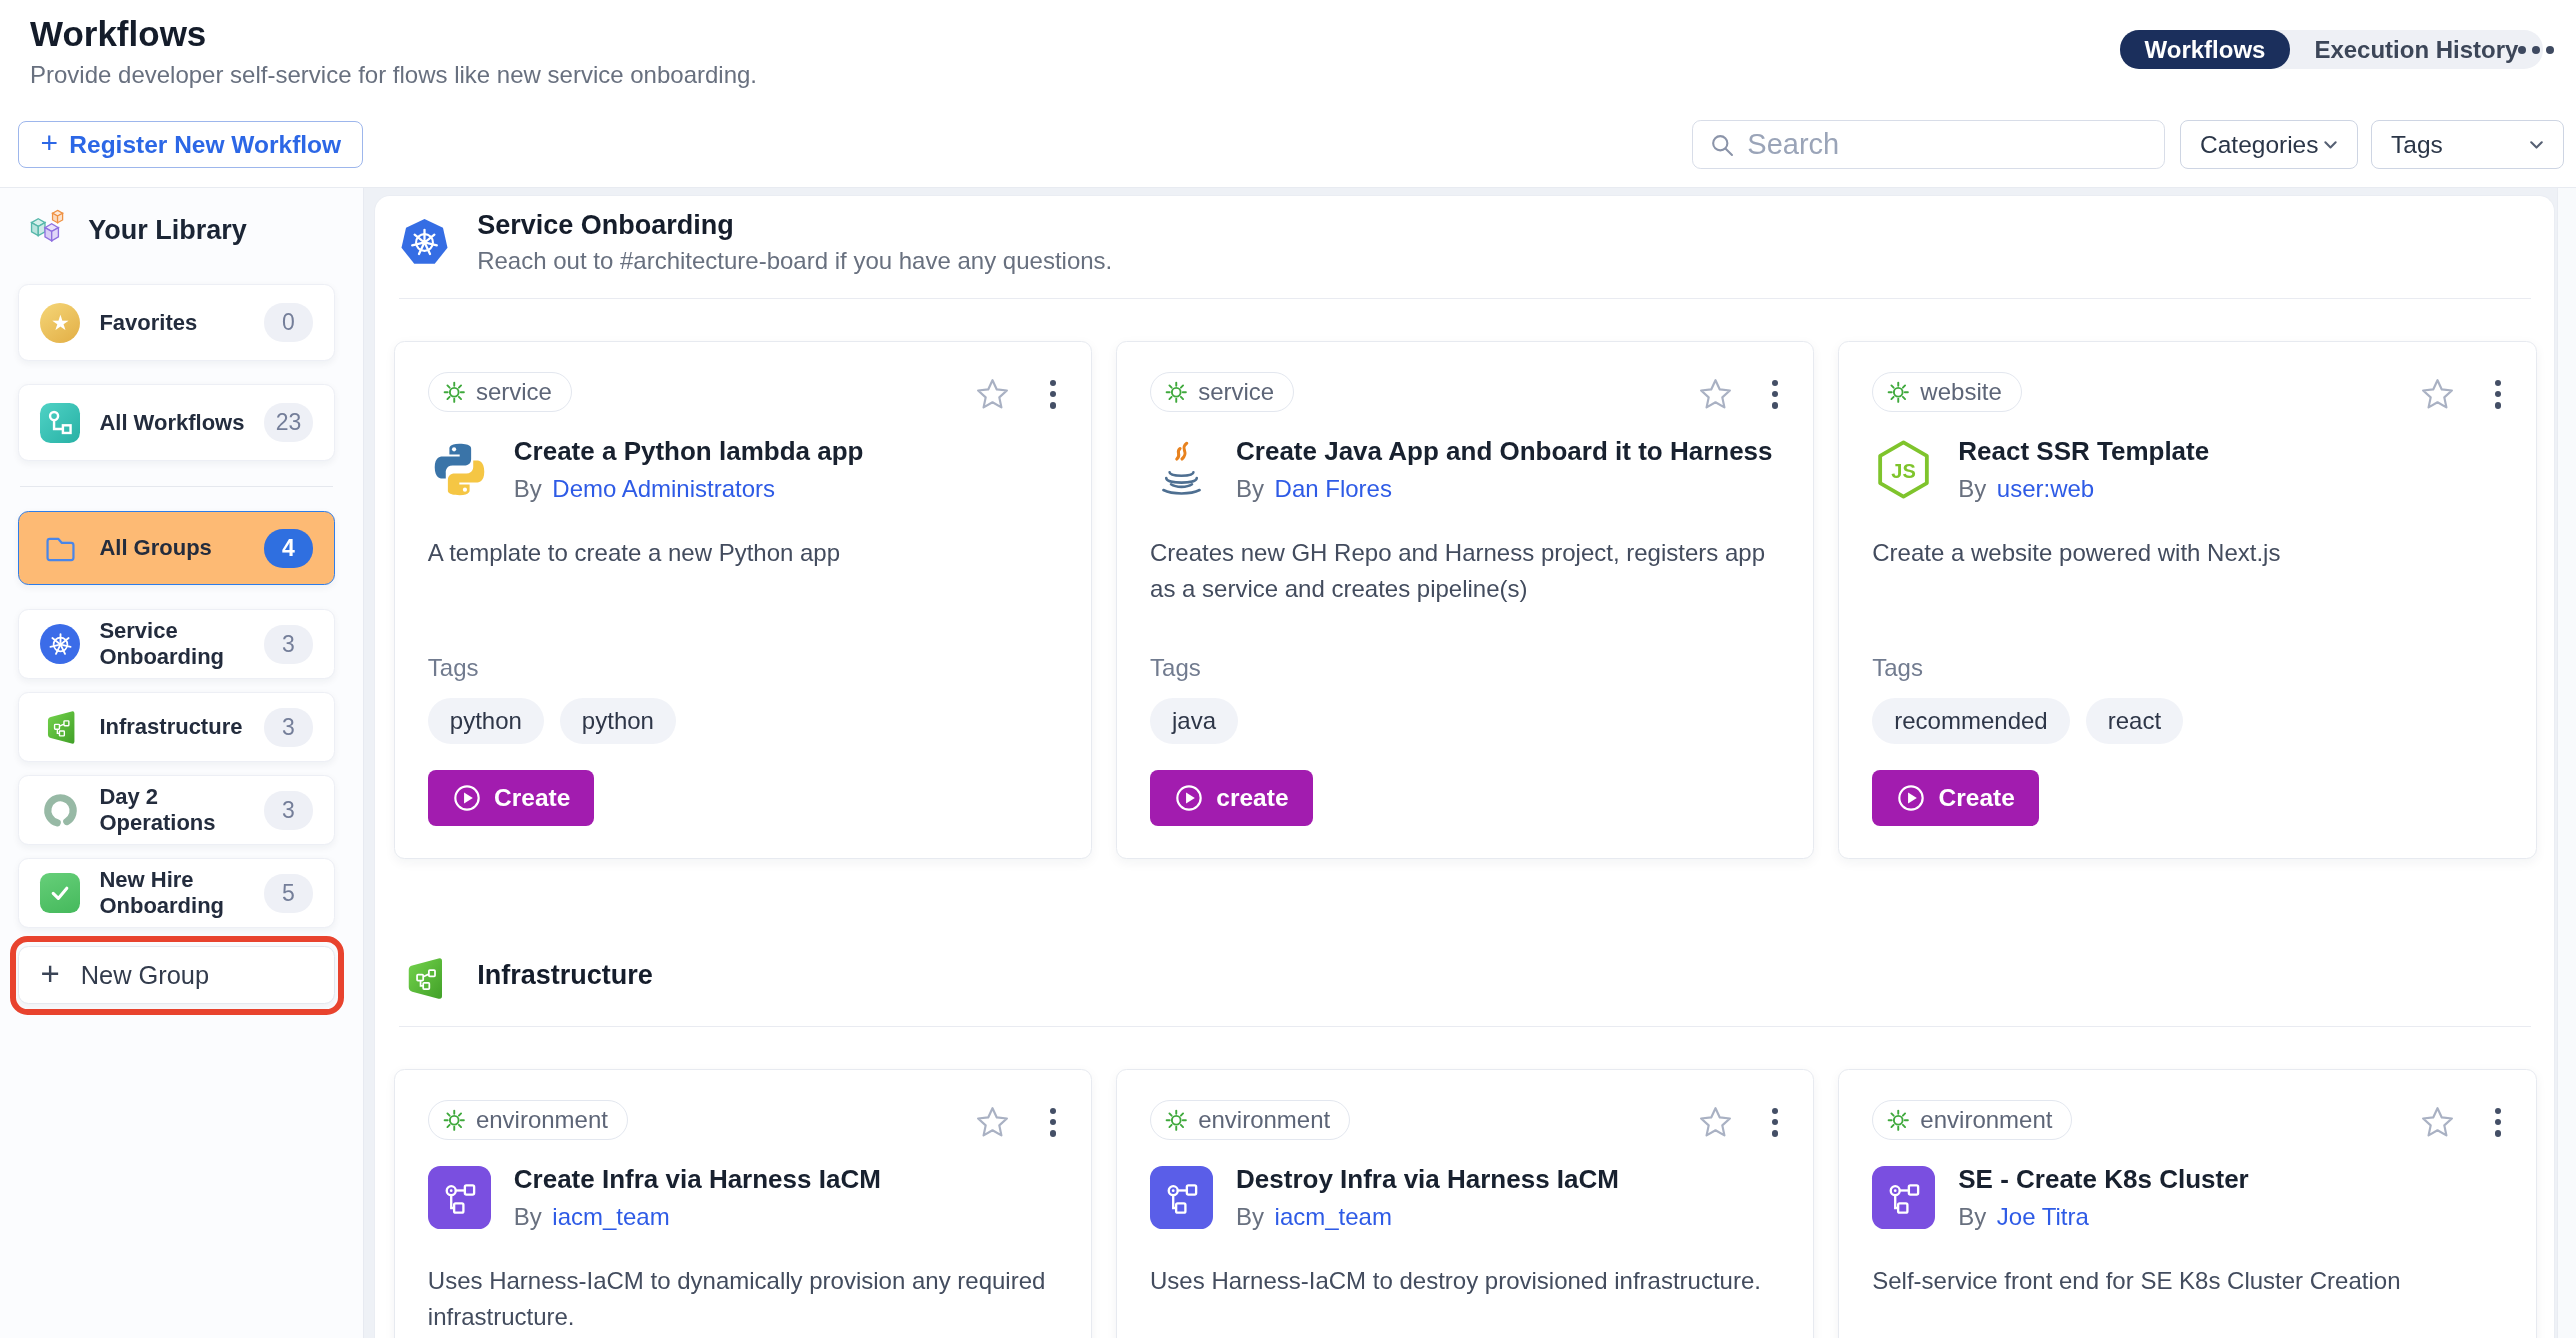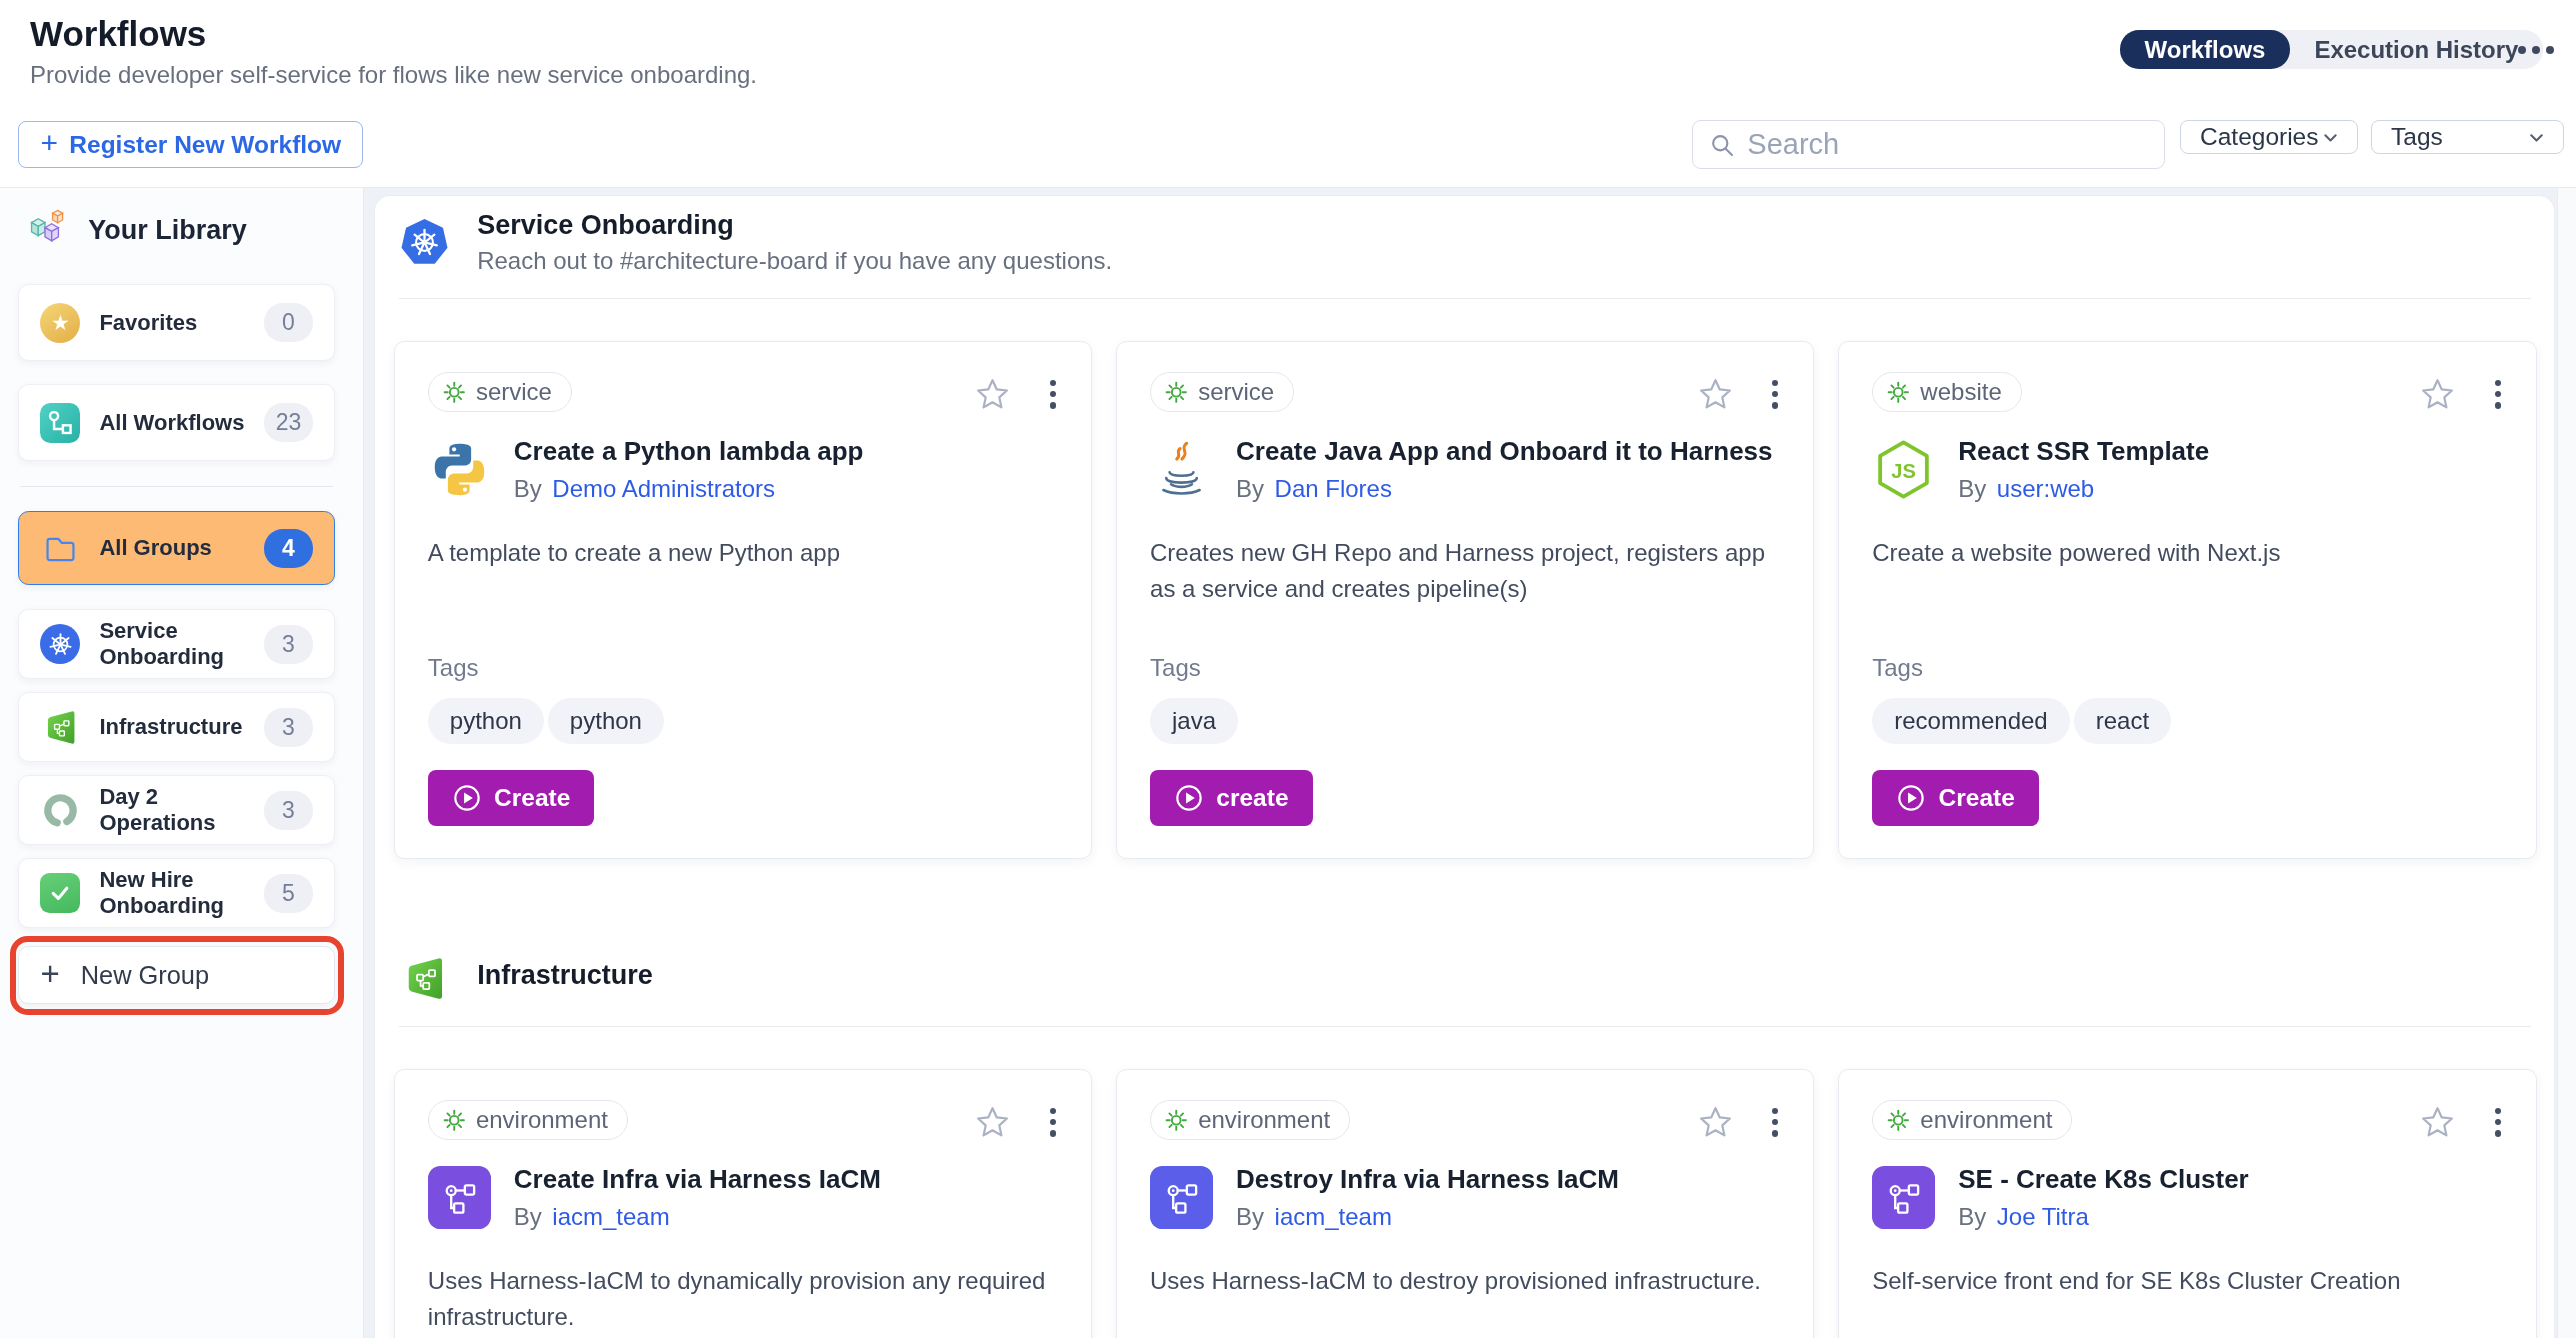--- a/index.html
+++ b/index.html
@@ -26,21 +26,21 @@
     align-items:center; gap:11.4px; padding:0 21px; background:#fff; border:1.8px solid #9db6ec;
     border-radius:8px; color:#2c67e6; font-size:24.5px; font-weight:700; cursor:pointer;
     font-family:inherit; }
   .register .plus { font-size:30px; font-weight:400; line-height:1; margin-top:-2.6px; }
   .search { position:absolute; left:1692px; top:20px; width:473px; height:49px; background:#fff;
     border:1.8px solid #d8dde8; border-radius:8.8px; display:flex; align-items:center;
     gap:12.3px; padding:0 16px; }
   .search input { border:none; outline:none; flex:1; font-size:29px; color:#2b3648;
     font-family:inherit; background:transparent; }
   .search input::placeholder { color:#9aa4b8; }
-  .dd { position:absolute; top:20px; height:34px; background:#fff; border:1.8px solid #ced5e3;
+  .dd { position:absolute; top:20px; height:49px; background:#fff; border:1.8px solid #ced5e3;
     border-radius:8px; display:flex; align-items:center; justify-content:space-between;
     padding:0 16px 0 19px; font-size:24.5px; color:#2b3648; cursor:pointer; }
   .dd-cat { left:2180px; width:178px; }
   .dd-tags { left:2371px; width:193px; }
 
   
   .sidebar { position:absolute; left:0; top:188px; width:364px; bottom:0; background:#fbfcfe;
     border-right:0.9px solid #e7eaf1; padding:19px 28px 0 18.4px; }
   .lib-head { display:flex; align-items:center; gap:17.5px; margin:0 0 30px 5.3px; }
   .lib-title { font-size:27px; font-weight:700; color:#1b2535; }
@@ -99,21 +99,21 @@
   .logo-row { display:flex; align-items:center; gap:23px; margin-top:23px; min-height:67px; }
   .logo { width:63px; height:63px; flex:none; display:flex; align-items:center; justify-content:center; }
   .logo.boxed { border-radius:12.3px; }
   .logo.iacm-purple { background:#7a4fe0; }
   .logo.iacm-indigo { background:#5a5ee8; }
   .card-title { font-size:26px; font-weight:700; color:#18212f; white-space:nowrap; }
   .by-row { margin-top:8.8px; font-size:24px; color:#68707f; display:flex; gap:10.5px; }
   .author { color:#2e5be6; text-decoration:none; cursor:pointer; }
   .desc { margin-top:32px; font-size:24px; color:#434c5e; line-height:1.5; padding-right:5.3px; }
   .tags-label { margin-top:auto; font-size:24px; color:#717b8f; }
-  .tag-row { display:flex; gap:4px; margin-top:16px; }
+  .tag-row { display:flex; gap:16px; margin-top:16px; }
   .tag { height:46px; padding:0 22px; border-radius:23px; background:#f1f3f8; color:#2e3648;
     font-size:24px; display:inline-flex; align-items:center; cursor:pointer; }
   .cta-row { margin:26px 0 32px; }
   .create-btn { display:inline-flex; align-items:center; gap:12.3px; height:56px; padding:0 24px;
     background:#a21caf; border:none; border-radius:8px; color:#fff; font-size:24.5px;
     font-weight:700; cursor:pointer; font-family:inherit; }
   svg { display:block; }
 </style>
 </head>
 <body>

